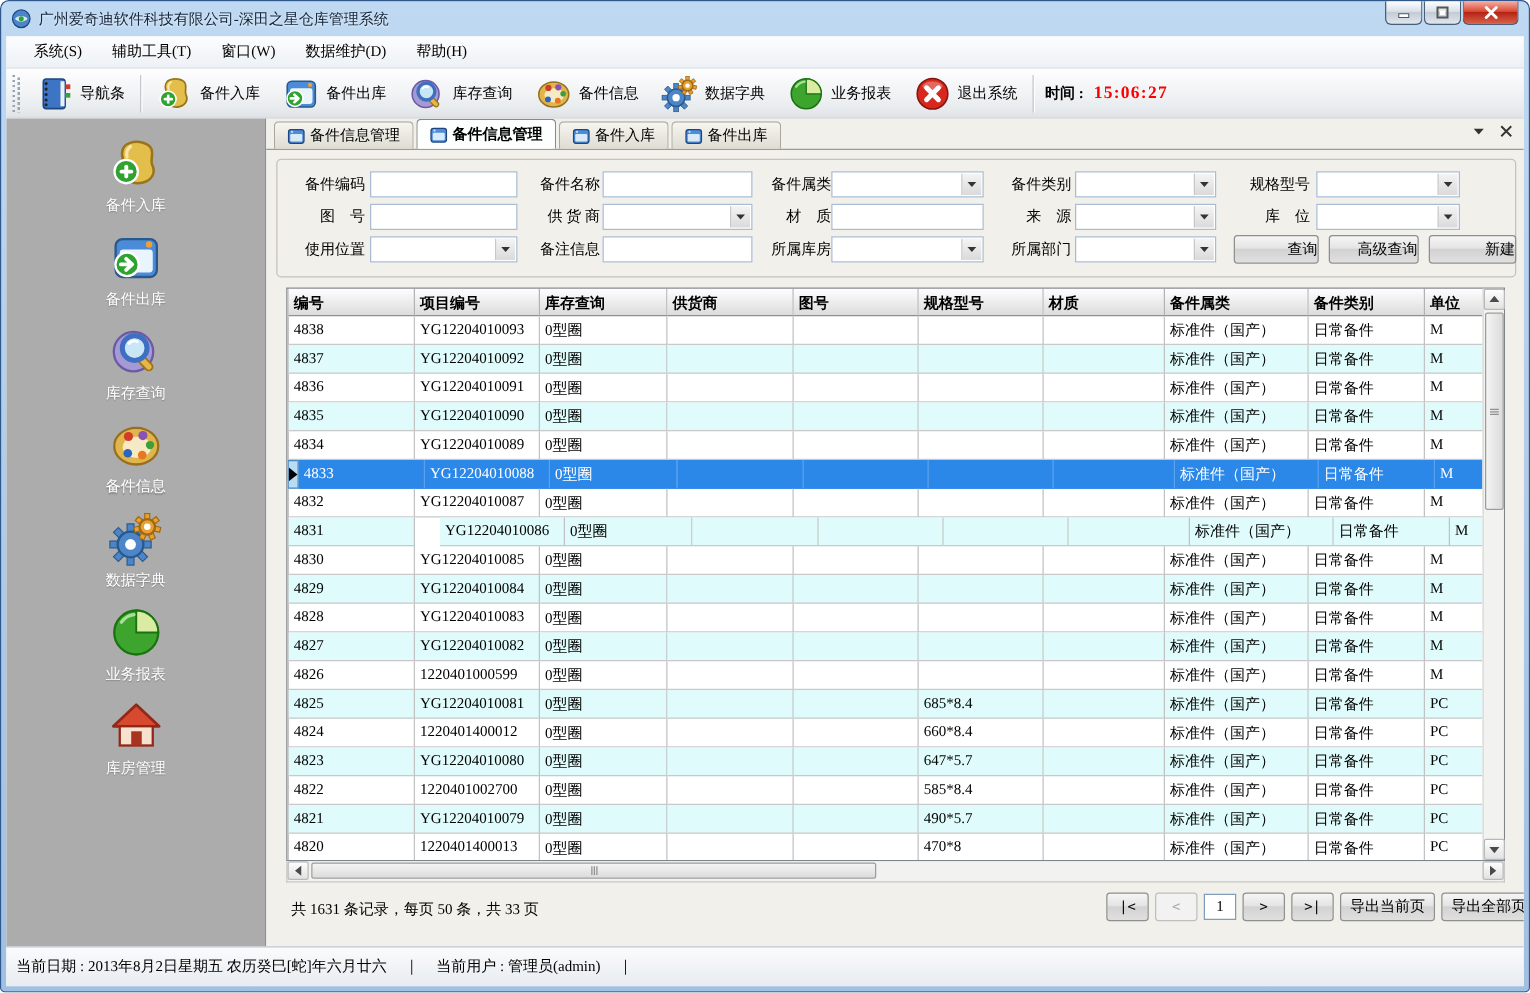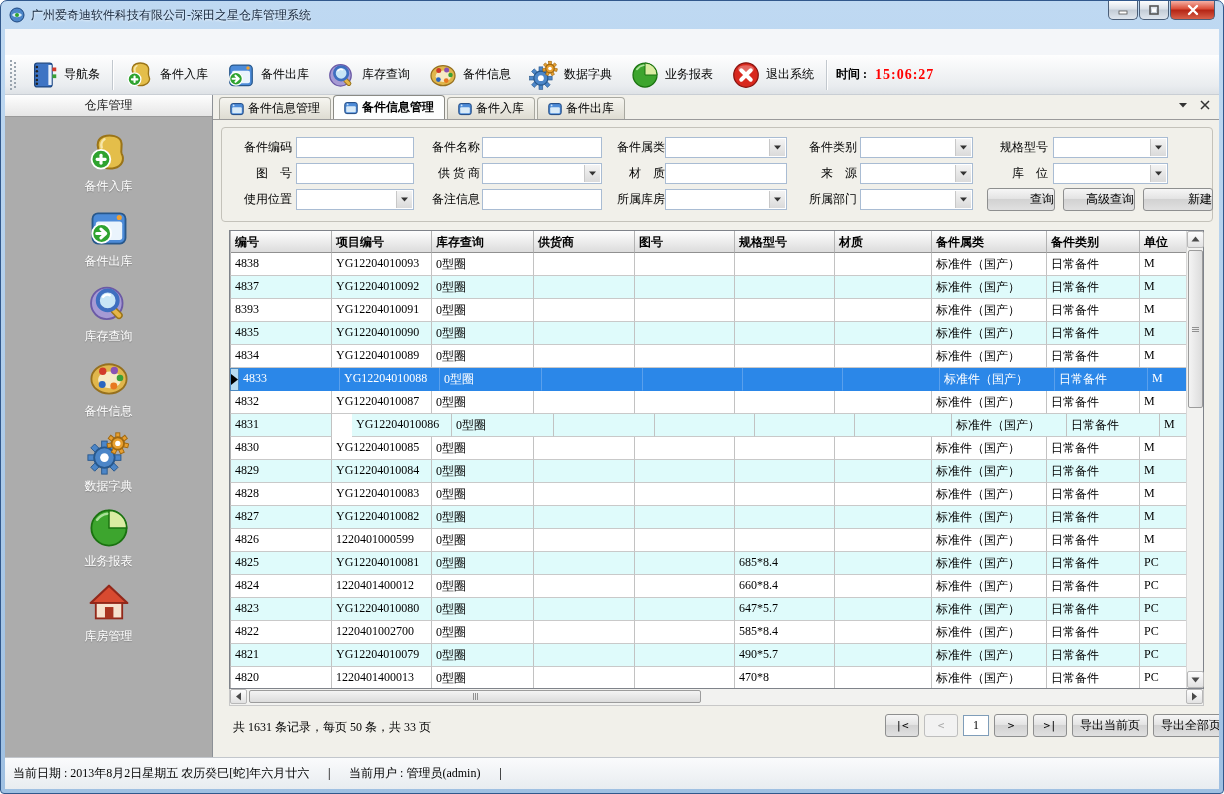--- a/index.html
+++ b/index.html
@@ -145,20 +145,27 @@
         </div>
       <div class="winbtn close">
           <svg width="14" height="12">
             <path d="M3 2 L11 10 M11 2 L3 10" stroke="#FFF" stroke-width="2.4" stroke-linecap="round"></path>
           </svg>
         </div>
     </div>
   </div>
 
   <div class="client">
+    <div class="menubar" id="menubar">
+        <div class="menu-item">系统(S)</div>
+        <div class="menu-item">辅助工具(T)</div>
+        <div class="menu-item">窗口(W)</div>
+        <div class="menu-item">数据维护(D)</div>
+        <div class="menu-item">帮助(H)</div>
+      </div>
 
     <div class="toolbar" id="toolbar">
       <div class="tb-grip"></div>
     <div class="tb-btn">
           <span>
             <svg width="30" height="30" viewBox="0 0 24 24">
               <rect x="4.5" y="2.5" width="14" height="19" rx="2" fill="#3E74C4" stroke="#1C4680"></rect>
               <rect x="15.5" y="4" width="2.6" height="16" fill="#E9F1FB"></rect>
               <rect x="18.6" y="6" width="3.2" height="3" fill="#D33A2A"></rect>
               <rect x="18.6" y="11.5" width="3.2" height="3" fill="#3BA038"></rect>
@@ -268,21 +275,20 @@
           <span>退出系统</span>
         </div>
         <div class="tb-sep"></div>
         <div class="tb-time">
           <span>时间 :</span>
           <span class="val">15:06:27</span>
         </div>
       </div>
 
     <div class="sidebar">
-      <div class="sb-group">仓库管理</div>
       <div class="sb-items" id="sbitems">
           <div class="sb-item">
             <span>
               <svg width="44" height="44" viewBox="0 0 24 24">
                 <path d="M9 3 C6 4 5.2 7 6.2 10 C6.8 12 5.6 14 6 16 C6.8 19.6 11 21.2 15 20.2 C19 19.2 20.6 15.6 19 12.6 C18 10.6 19.6 8 18.6 5.6 C17.6 3 13 1.6 9 3 Z" fill="#E4BE4A" stroke="#9A7418" stroke-width="1.1"></path>
                 <path d="M9.5 4.5 C8 5.5 7.5 7.5 8 9" stroke="#F6E6A8" stroke-width="1.4" fill="none" stroke-linecap="round"></path>
                 <circle cx="7.6" cy="15.4" r="5.1" fill="#2FA32F" stroke="#FFF" stroke-width="1"></circle>
                 <rect x="6.8" y="12.4" width="1.7" height="6" rx="0.8" fill="#FFF"></rect>
                 <rect x="4.7" y="14.6" width="6" height="1.7" rx="0.8" fill="#FFF"></rect>
               </svg>
@@ -556,21 +562,21 @@
                 <div class="cell" style="width: 101px;"></div>
                 <div class="cell" style="width: 100px;"></div>
                 <div class="cell" style="width: 100px;"></div>
                 <div class="cell" style="width: 97px;"></div>
                 <div class="cell" style="width: 115px;">标准件（国产）</div>
                 <div class="cell" style="width: 93px;">日常备件</div>
                 <div class="cell" style="width: 48px;">M</div>
               </div>
               <div class="t-row">
                 <div class="selcell"></div>
-                <div class="cell" style="width: 101px;">8393</div>
+                <div class="cell" style="width: 101px;">4836</div>
                 <div class="cell" style="width: 100px;">YG12204010091</div>
                 <div class="cell" style="width: 102px;">0型圈</div>
                 <div class="cell" style="width: 101px;"></div>
                 <div class="cell" style="width: 100px;"></div>
                 <div class="cell" style="width: 100px;"></div>
                 <div class="cell" style="width: 97px;"></div>
                 <div class="cell" style="width: 115px;">标准件（国产）</div>
                 <div class="cell" style="width: 93px;">日常备件</div>
                 <div class="cell" style="width: 48px;">M</div>
               </div>

